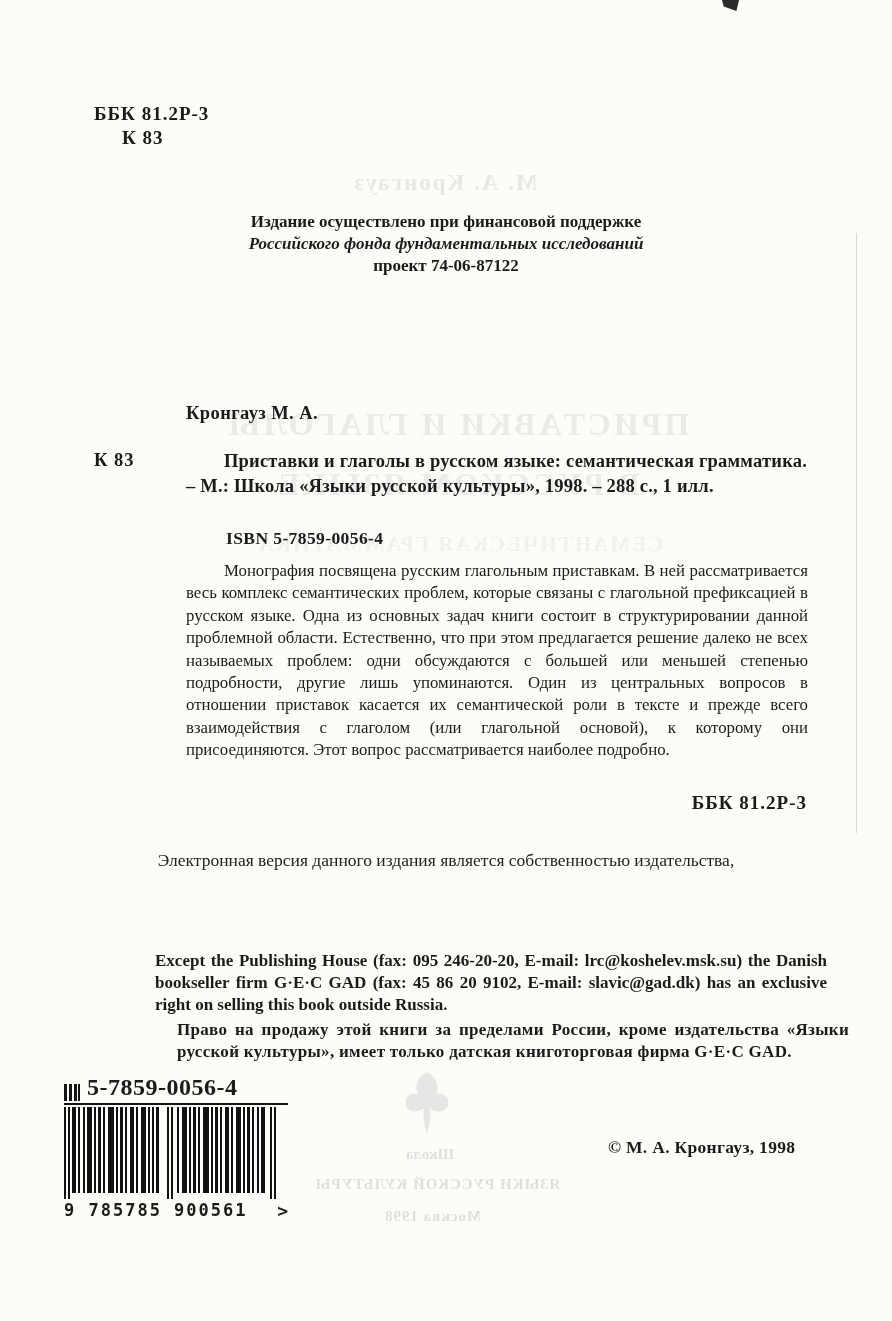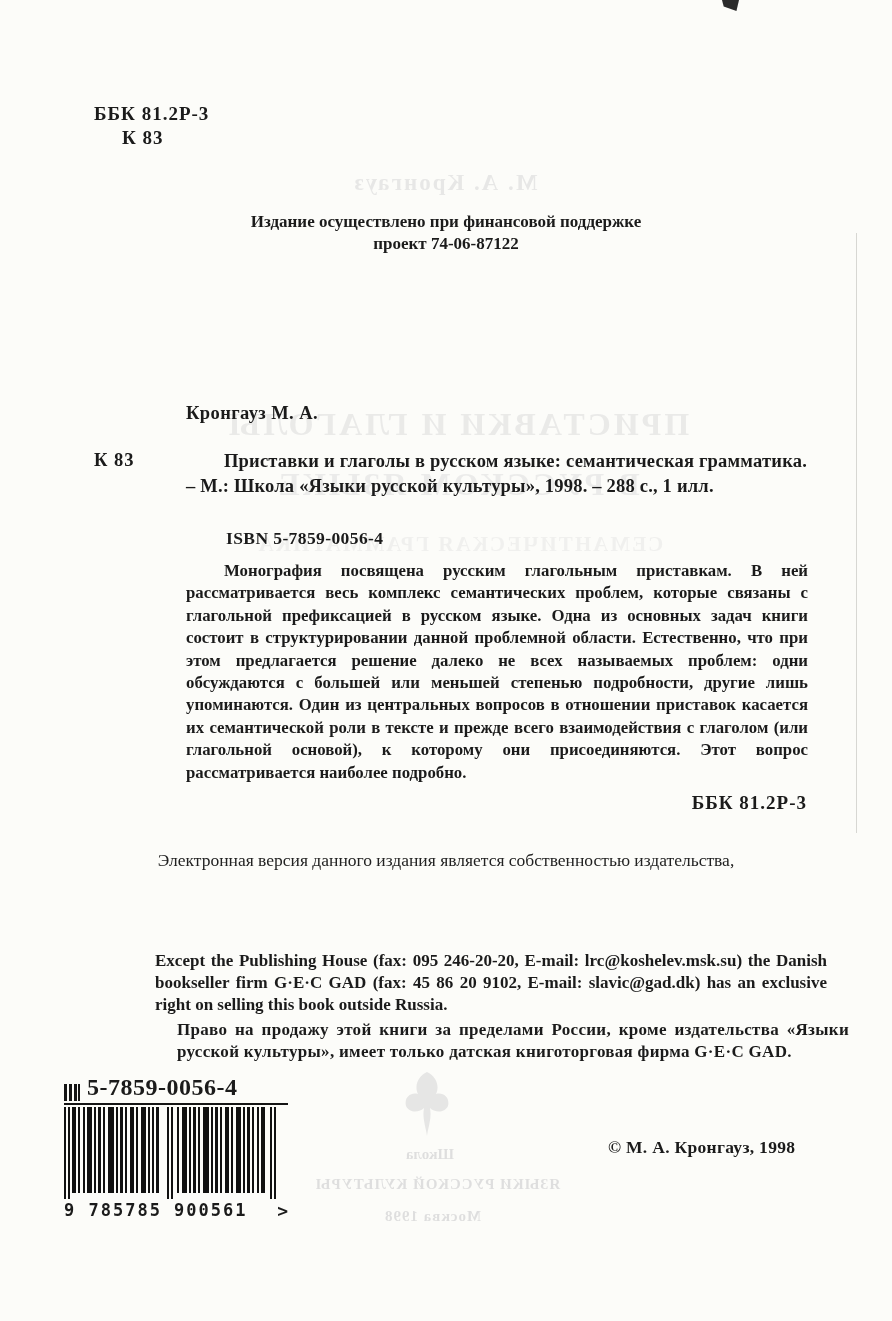--- a/index.html
+++ b/index.html
@@ -20,21 +20,21 @@
   .top-codes .line2 { margin-left:28px; }
 
   
   .funding { left:0; top:211px; width:100%; text-align:center; font-weight:700; font-size:17px; line-height:22px; }
 
   
   .author-heading { left:186px; top:403px; font-size:18.5px; font-weight:700; letter-spacing:.4px; }
   .catalog-code { left:94px; top:450px; font-size:18.5px; font-weight:700; letter-spacing:1px; }
   .biblio { left:186px; top:449px; width:621px; font-size:18.5px; font-weight:700; line-height:24.5px; text-align:justify; text-indent:38px; letter-spacing:.2px; }
   .isbn { left:226px; top:528px; font-size:17.5px; font-weight:700; letter-spacing:.4px; }
-  .annotation { left:186px; top:560px; width:622px; font-size:16.8px; font-weight:700; line-height:22.4px; text-align:justify; text-indent:38px; }
+  .annotation { left:186px; top:560px; width:622px; font-size:16.8px; font-weight:400; line-height:22.4px; text-align:justify; text-indent:38px; }
   .bbk-bottom { left:186px; top:792px; width:621px; text-align:right; font-size:19px; font-weight:700; letter-spacing:1px; }
 
   
   .e-notice { left:0; top:848px; width:100%; text-align:center; font-weight:400; font-size:17.5px; line-height:25px; color:#222; }
   .rights-en { left:155px; top:950px; width:672px; font-size:17px; font-weight:700; line-height:22px; text-align:justify; }
   .rights-ru { left:155px; top:1019px; width:672px; font-size:17px; font-weight:700; line-height:22px; text-align:justify; letter-spacing:.3px;margin-left:22px; }
 
   
   .barcode { left:64px; top:1074px; width:224px; }
   .bc-label { display:flex; align-items:flex-end; gap:7px; font-size:24px; font-weight:700; letter-spacing:.5px; padding-bottom:2px; border-bottom:2px solid #151515; }
@@ -83,20 +83,21 @@
   <div class="abs corner-mark"></div>
   <div class="abs edge-line"></div>
 
   <div class="abs top-codes">
     <div class="line1">ББК 81.2Р-3</div>
     <div class="line2">К 83</div>
   </div>
 
   <div class="abs funding">
     <div>Издание осуществлено при финансовой поддержке</div>
+    <div class="it">Российского фонда фундаментальных исследований</div>
     <div>проект 74-06-87122</div>
   </div>
 
   <div class="abs author-heading">Кронгауз М. А.</div>
   <div class="abs catalog-code">К 83</div>
   <div class="abs biblio">Приставки и глаголы в русском языке: семантическая грамматика. – М.: Школа «Языки русской культуры», 1998. – 288 с., 1 илл.</div>
   <div class="abs isbn">ISBN 5-7859-0056-4</div>
   <div class="abs annotation">Монография посвящена русским глагольным приставкам. В ней рассматривается весь комплекс семантических проблем, которые связаны с глагольной префиксацией в русском языке. Одна из основных задач книги состоит в структурировании данной проблемной области. Естественно, что при этом предлагается решение далеко не всех называемых проблем: одни обсуждаются с большей или меньшей степенью подробности, другие лишь упоминаются. Один из центральных вопросов в отношении приставок касается их семантической роли в тексте и прежде всего взаимодействия с глаголом (или глагольной основой), к которому они присоединяются. Этот вопрос рассматривается наиболее подробно.</div>
   <div class="abs bbk-bottom">ББК 81.2Р-3</div>
 

